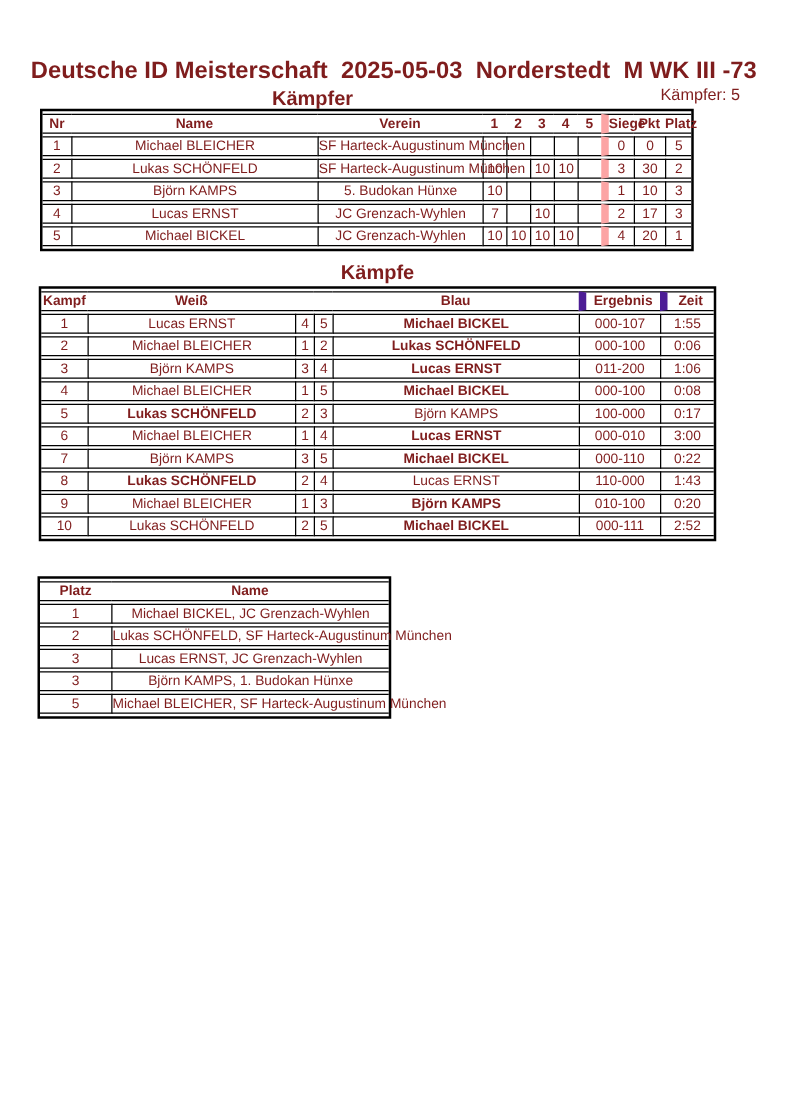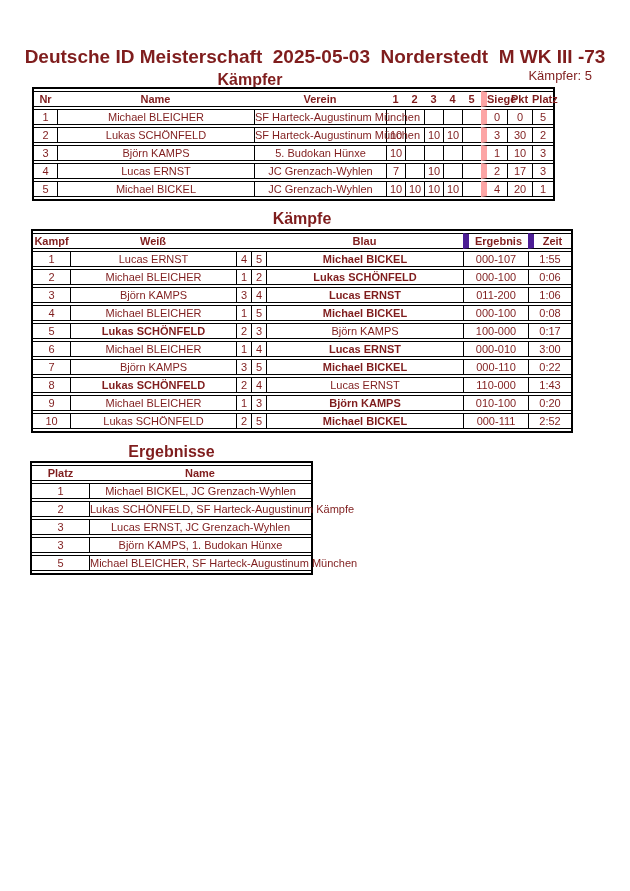--- a/index.html
+++ b/index.html
@@ -255,39 +255,38 @@
           <td class="l">Lukas SCHÖNFELD</td>
           <td class="c">2</td>
           <td class="c">5</td>
           <td class="l b">Michael BICKEL</td>
           <td class="c">000-111</td>
           <td class="c">2:52</td>
         </tr>
       </tbody>
   </table>
 
-  <div class="section-heading" id="heading-results">Ergebnisse</div>
 
   <table class="sheet" id="results-table">
     <colgroup>
         <col style="width:57px">
         <col style="width:222px">
       </colgroup>
     <tbody id="results-body">
       <tr>
         <td class="h l">Platz</td>
         <td class="h c">Name</td>
       </tr>
     <tr>
           <td class="c">1</td>
           <td class="l"><span class="ovf">Michael BICKEL, JC Grenzach-Wyhlen</span></td>
         </tr>
         <tr>
           <td class="c">2</td>
-          <td class="l"><span class="ovf">Lukas SCHÖNFELD, SF Harteck-Augustinum Kämpfe</span></td>
+          <td class="l"><span class="ovf">Lukas SCHÖNFELD, SF Harteck-Augustinum München</span></td>
         </tr>
         <tr>
           <td class="c">3</td>
           <td class="l"><span class="ovf">Lucas ERNST, JC Grenzach-Wyhlen</span></td>
         </tr>
         <tr>
           <td class="c">3</td>
           <td class="l"><span class="ovf">Björn KAMPS, 1. Budokan Hünxe</span></td>
         </tr>
         <tr>

